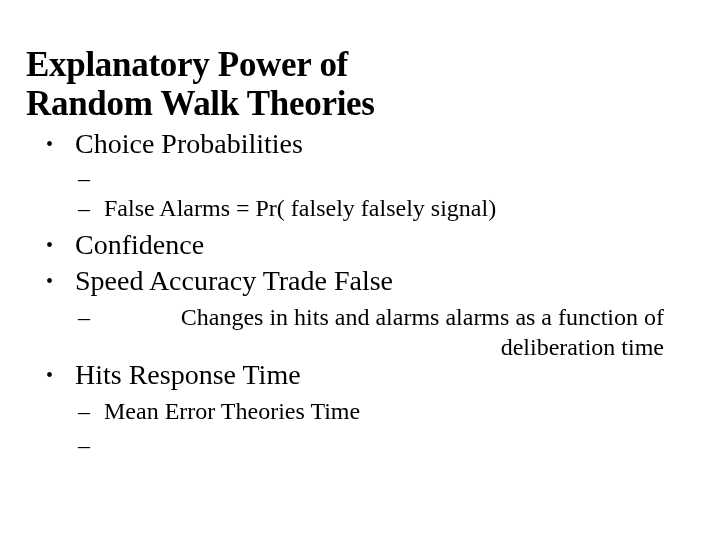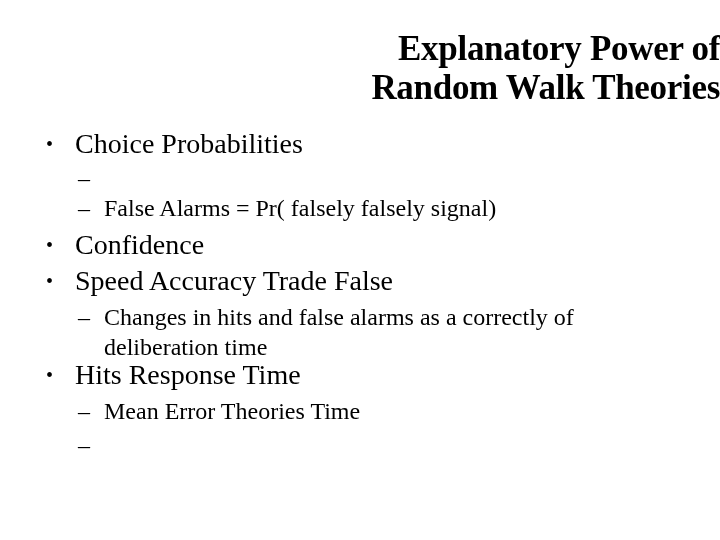--- a/index.html
+++ b/index.html
@@ -18,22 +18,22 @@
     position: relative;
     width: 720px;
     height: 540px;
     background: #ffffff;
   }
   .title {
     position: absolute;
     top: 29px;
     left: 10px;
     right: 0;
-    margin: 0;
-    text-align: right;
+    margin: 16px;
+    text-align: left;
     font-size: 35px;
     line-height: 39px;
     font-weight: bold;
     letter-spacing: -0.3px;
     color: #000000;
   }
   .group {
     position: absolute;
     left: 46px;
     width: 624px;
@@ -63,20 +63,21 @@
     flex: 0 0 26px;
     line-height: 30px;
   }
   .b2 .text {
     max-width: 560px;
   }
   .mt2 { margin-top: 2px; }
   .mt4 { margin-top: 4px; }
   .text {
     display: block;
+    text-align: right;
   }
 </style>
 </head>
 <body>
 
 <div class="slide">
 
   <h1 class="title">
     <span>Explanatory Power of</span><br>
     <span>Random Walk Theories</span>
@@ -100,21 +101,21 @@
     <div class="item b1">
       <span class="marker">•</span>
       <span class="text">Confidence</span>
     </div>
     <div class="item b1 mt2">
       <span class="marker">•</span>
       <span class="text">Speed Accuracy Trade False</span>
     </div>
     <div class="item b2 mt4">
       <span class="marker">–</span>
-      <span class="text">Changes in hits and false alarms as a correctly of deliberation time</span>
+      <span class="text">Changes in hits and alarms alarms as a function of deliberation time</span>
     </div>
   </div>
 
   <div class="group g3">
     <div class="item b1">
       <span class="marker">•</span>
       <span class="text">Hits Response Time</span>
     </div>
     <div class="item b2 mt4">
       <span class="marker">–</span>

